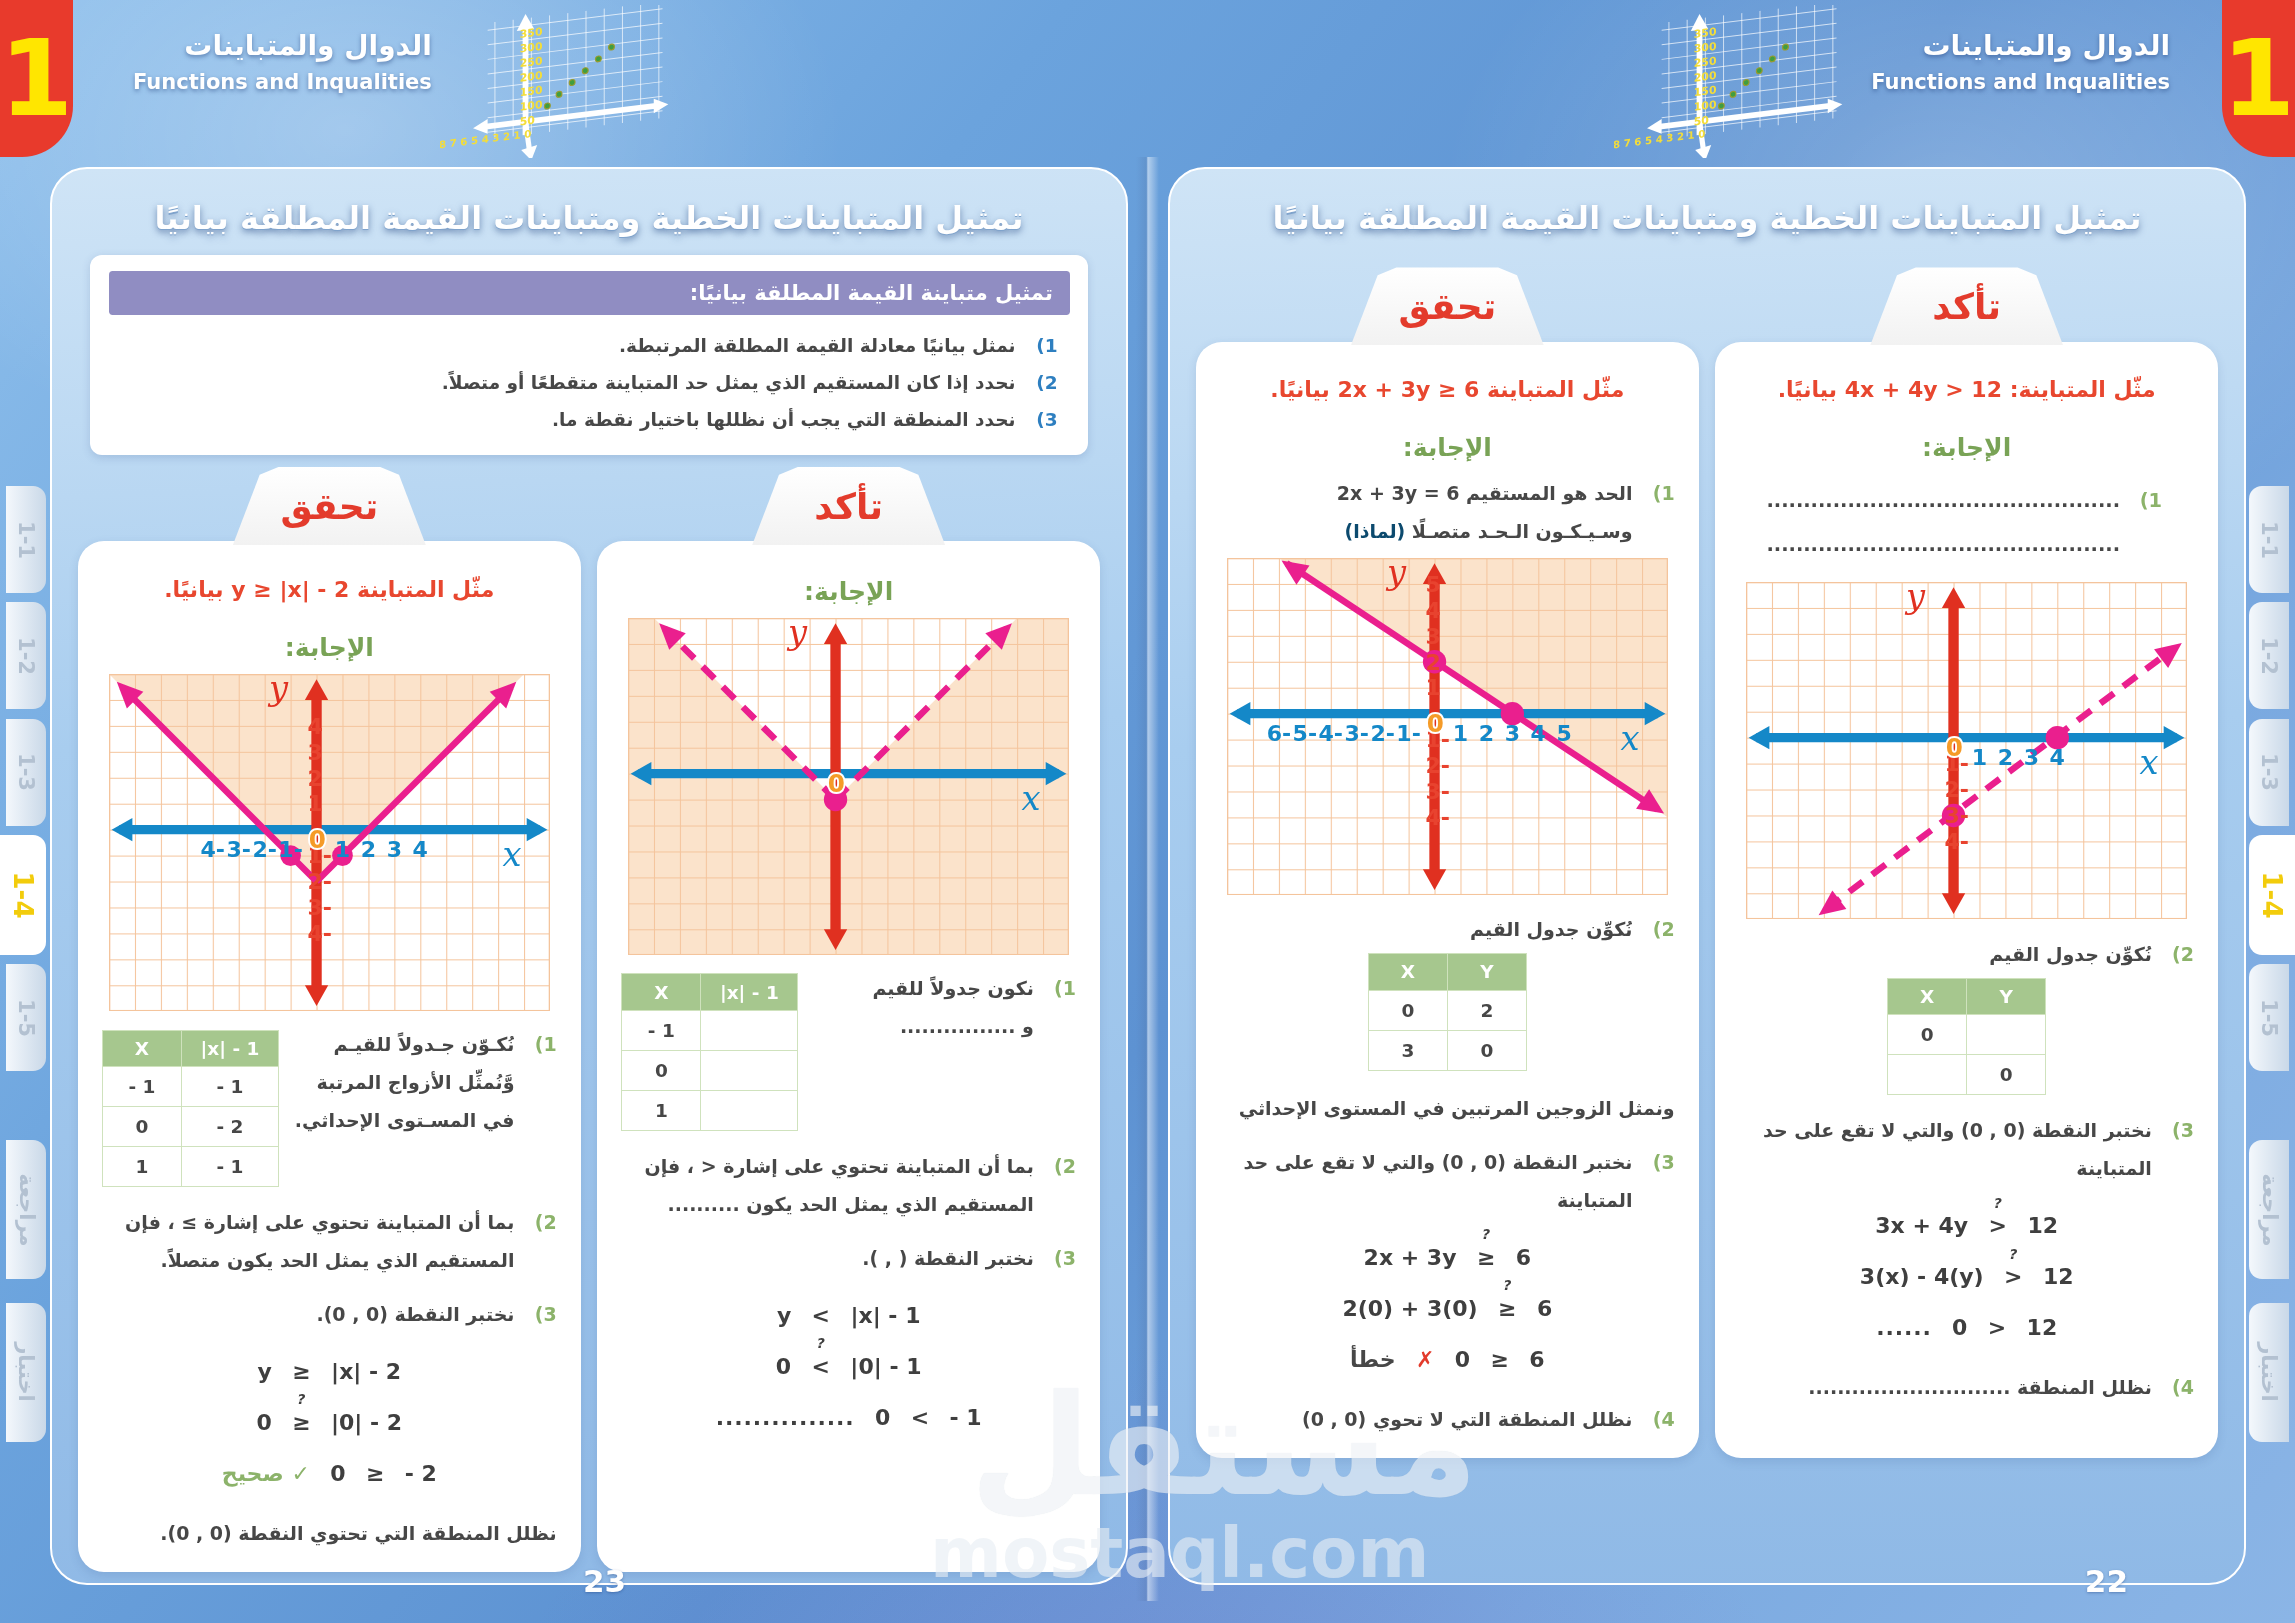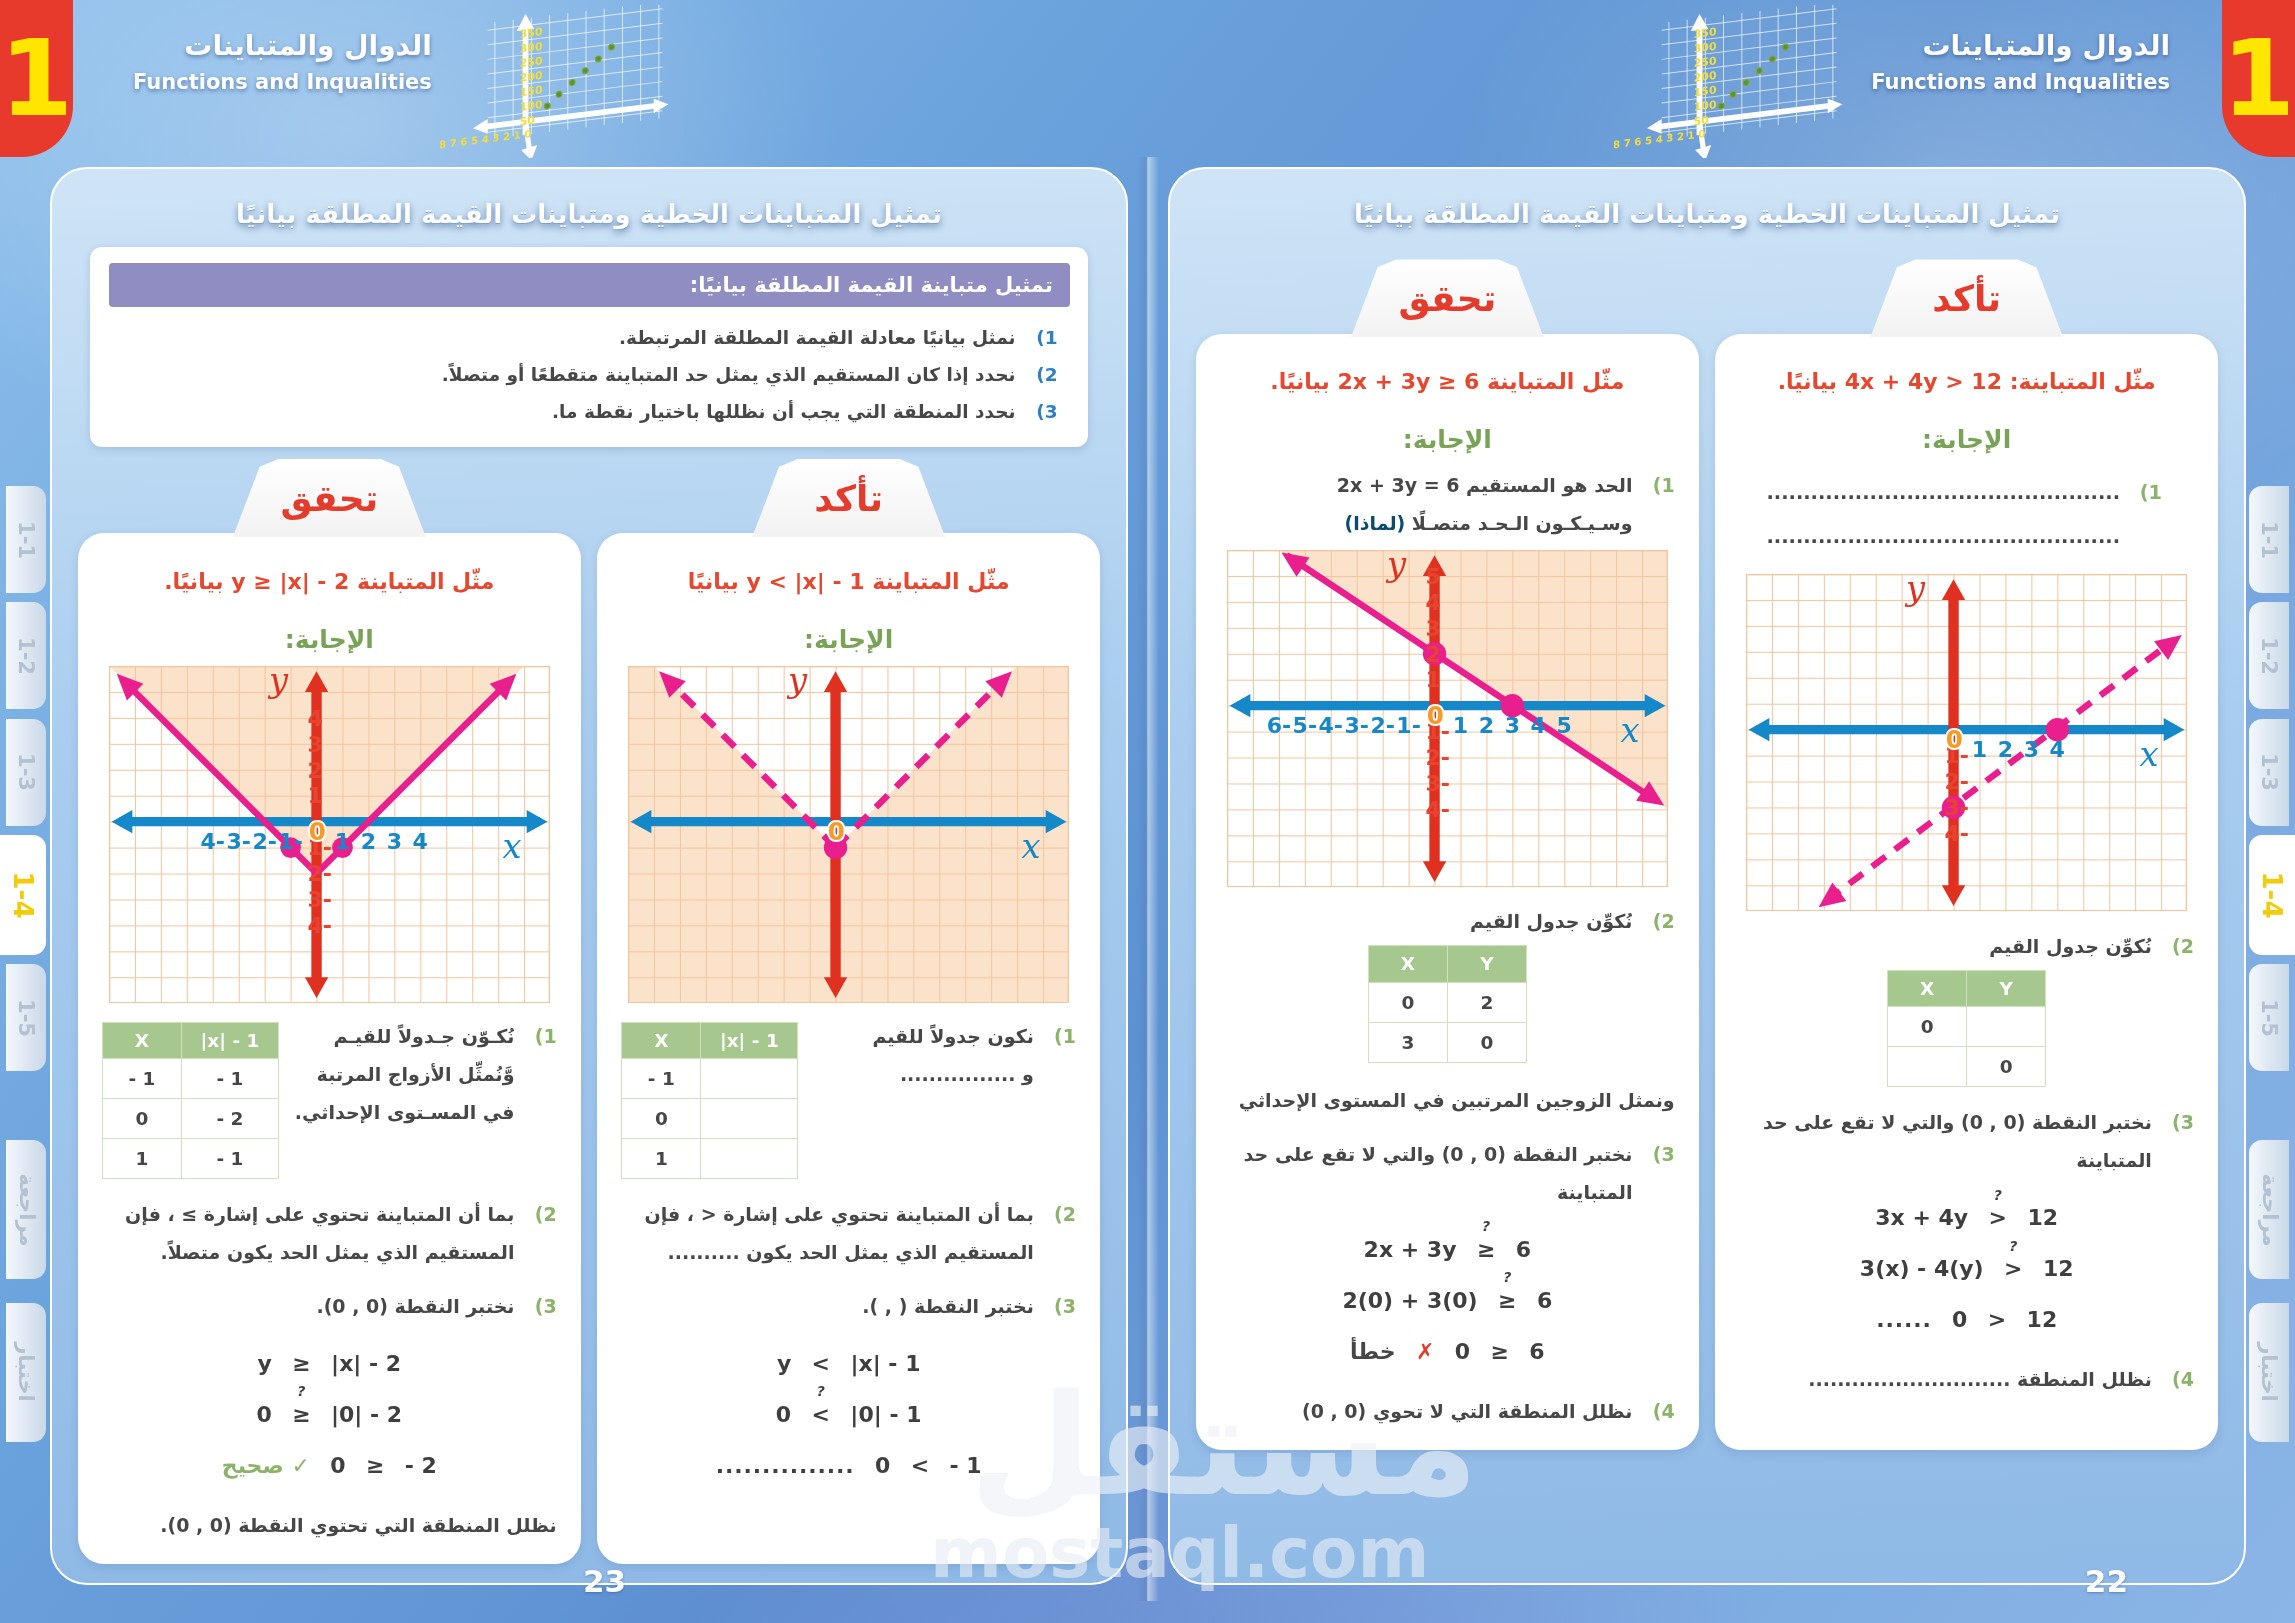--- a/index.html
+++ b/index.html
@@ -25,21 +25,21 @@
   .hdr-en { font-size:21px; font-weight:bold; margin-top:8.3px; text-shadow:0 1.9px 4.6px rgba(30,60,120,.5); }
   .hdr-chart { position:absolute; top:4.6px; width:241px; height:153px; z-index:3; }
   .hdr-chart.c1 { left:440px; }
   .hdr-chart.c2 { right:440px; }
   
   .page { position:absolute; top:167px; width:1078px; height:1418px;
     background:linear-gradient(178deg, #cfe4f6 0%, #a8cdef 40%, #8fb9e6 100%);
     border:2.8px solid #ffffff; border-radius:37px; z-index:2; padding:16.7px 26px 18.5px; }
   .page.pl { left:50px; }
   .page.pr { left:1168px; }
-  .banner { text-align:center; color:#fff; font-size:26px; font-weight:bold; padding:13px 0 2.8px;
+  .banner { text-align:center; color:#fff; font-size:32px; font-weight:bold; padding:13px 0 2.8px;
     text-shadow:0 1.4px 0 #7fa3cc, 0 3.2px 7.4px rgba(25,60,120,.55); }
   
   .defbox { background:#fff; border-radius:12px; margin:15.7px 12px 4.6px; padding:15.7px 18.5px 14px; box-shadow:0 2.8px 8.3px rgba(50,80,140,.18); }
   .defstrip { background:#908dc2; color:#fff; font-size:21px; font-weight:bold; padding:10.2px 16.7px; border-radius:3.7px; }
   .defsteps { padding:12px 12px 2.8px; }
   .defstep { display:flex; gap:12px; font-size:18.5px; font-weight:bold; color:#474747; line-height:2; }
   .defstep .n { color:#2e7fc0; min-width:30px; }
   
   .cards { display:flex; gap:16.7px; align-items:stretch; }
   .col { flex:1 1 0; display:flex; flex-direction:column; min-width:0; }
@@ -211,25 +211,20 @@
     </div>
   </div>
 
   <div class="cards" style="margin-top:12px; flex:1;">
 
     <div class="col">
       <div class="tab-shape">
         <span>تأكد</span>
       </div>
       <div class="card">
-        <div class="problem">
-          <span>مثّل المتباينة</span>
-          <span class="math">y &lt; |x| - 1</span>
-          <span>بيانيًا</span>
-        </div>
         <div class="answer">الإجابة:</div>
 
         <div class="gwrap">
             <svg class="graph" viewBox="0 0 340 260">
           <defs>
                 <pattern id="gp1" width="20" height="20" patternUnits="userSpaceOnUse">
             <path d="M20 0H0V20" fill="none" stroke="#f4c49c" stroke-width="1.6"></path>
                 </pattern>
               </defs>
           <rect x="0" y="0" width="340" height="260" fill="#fbe3cb"></rect>

